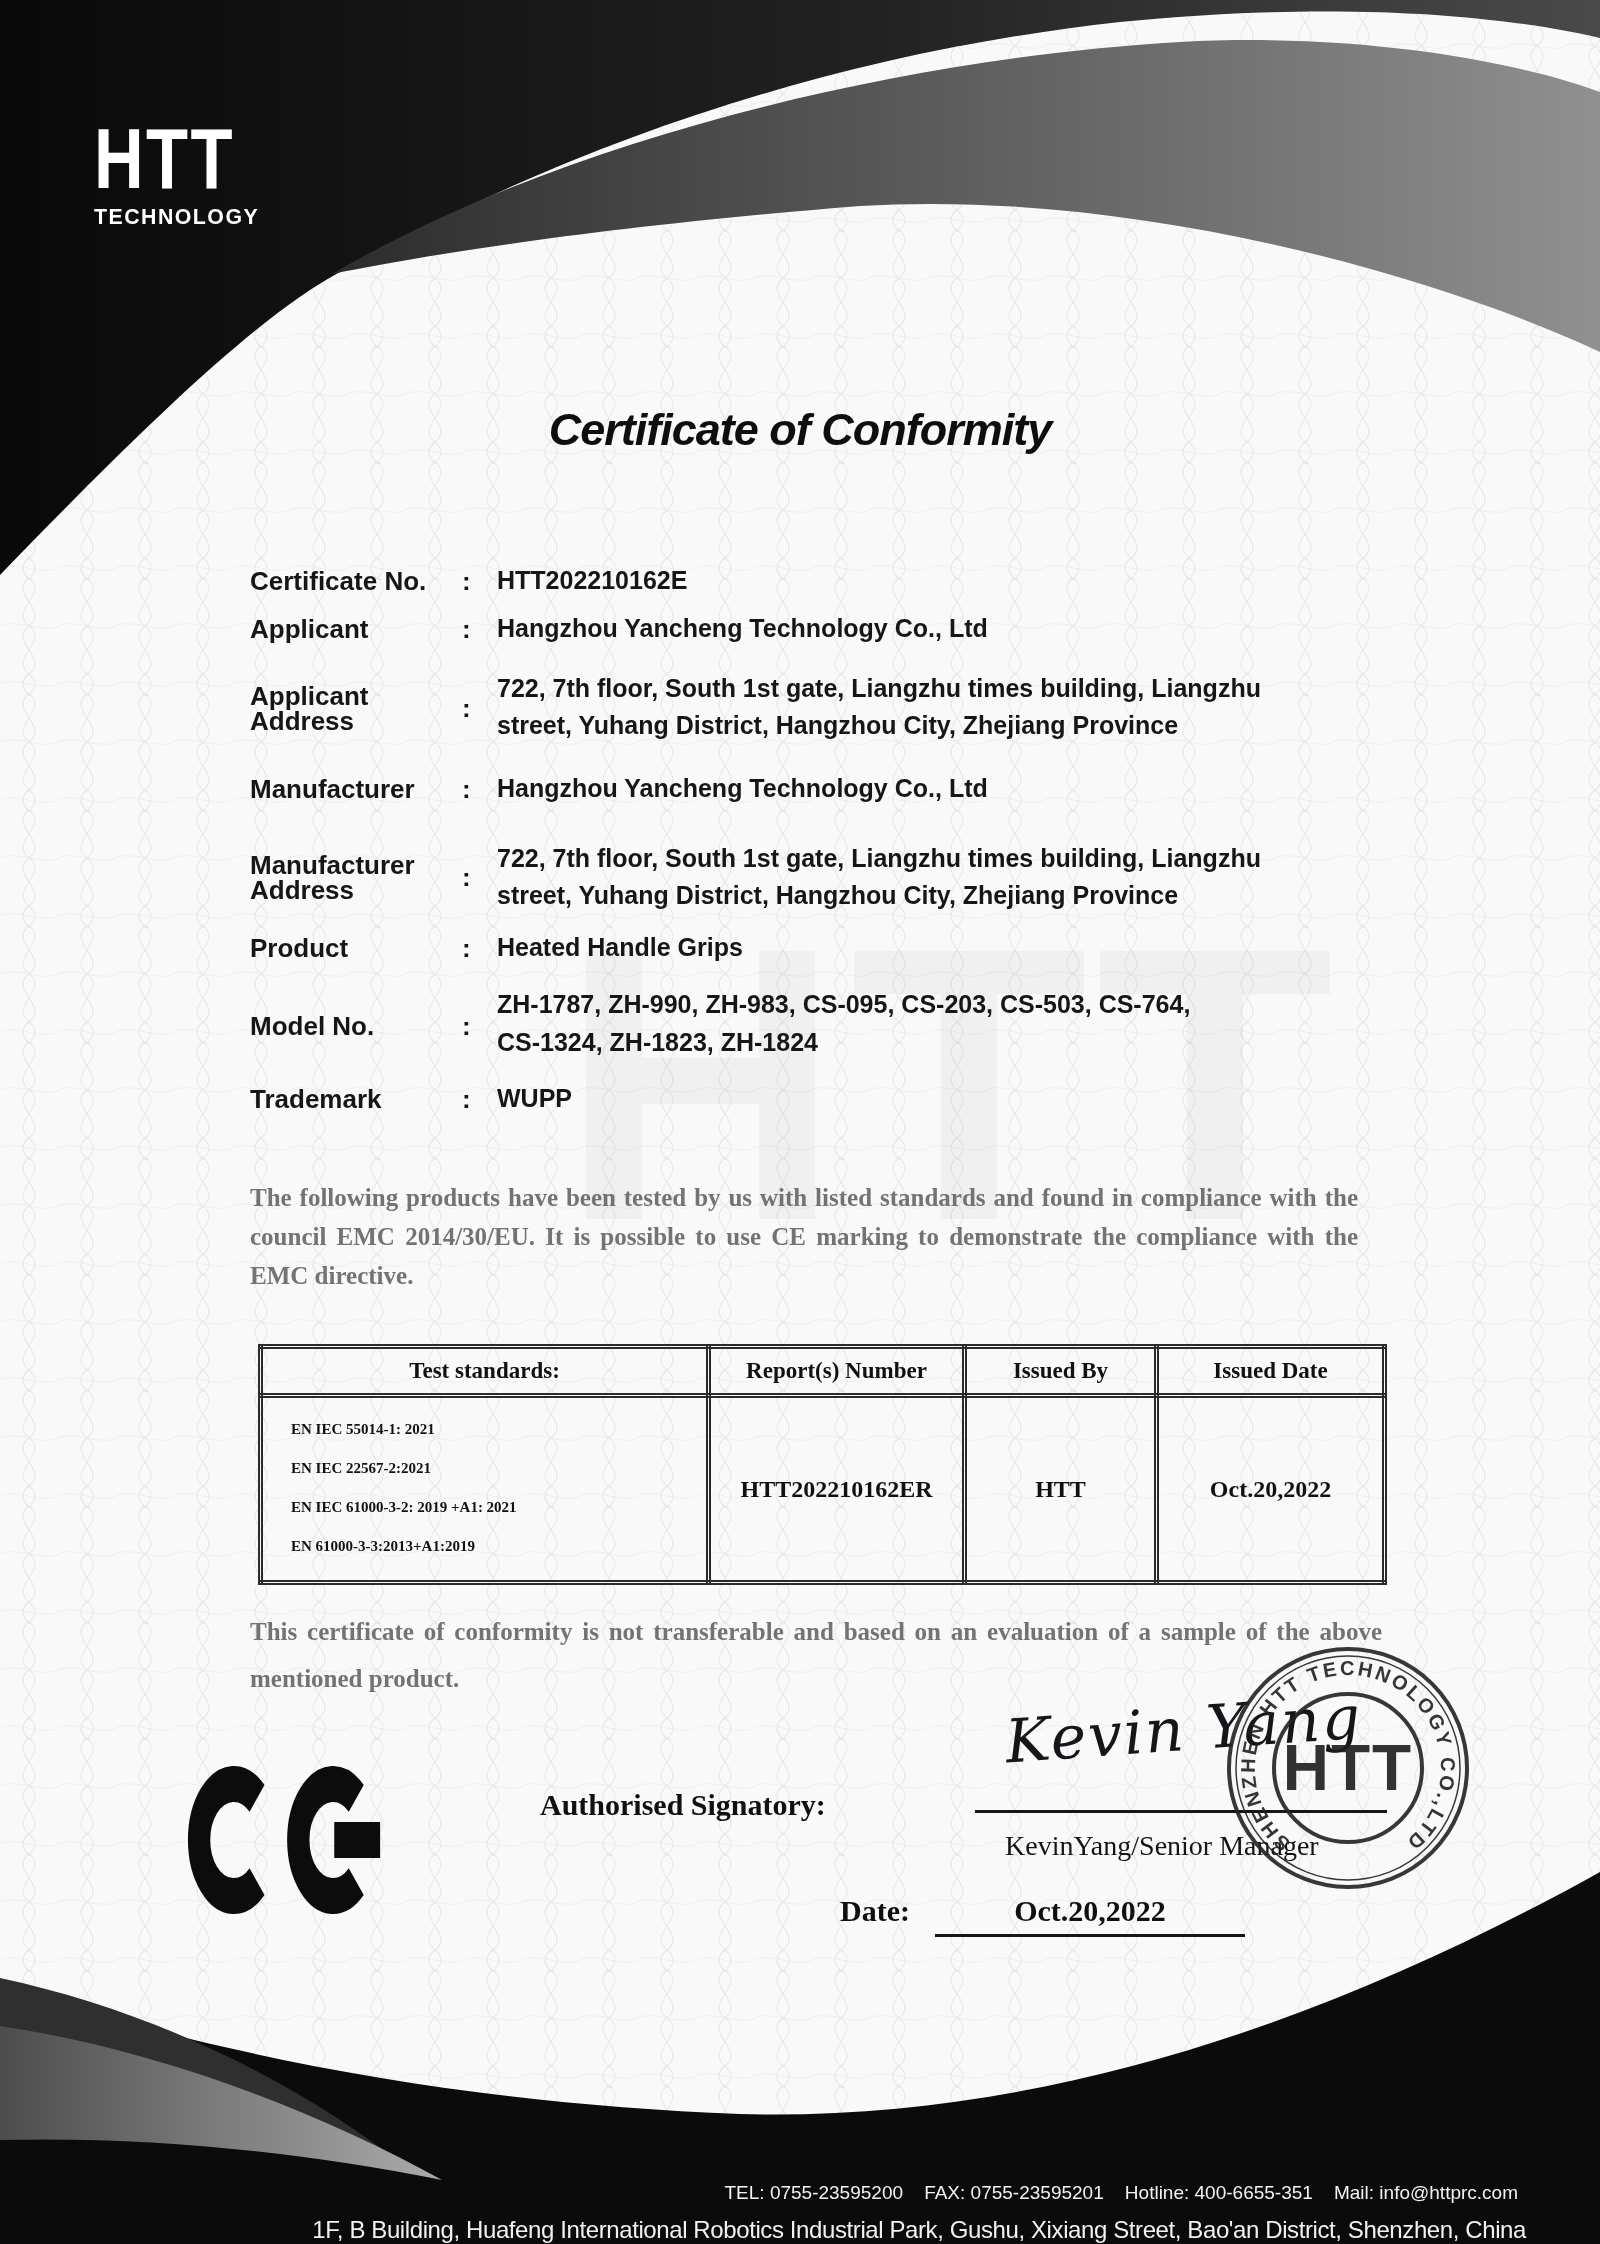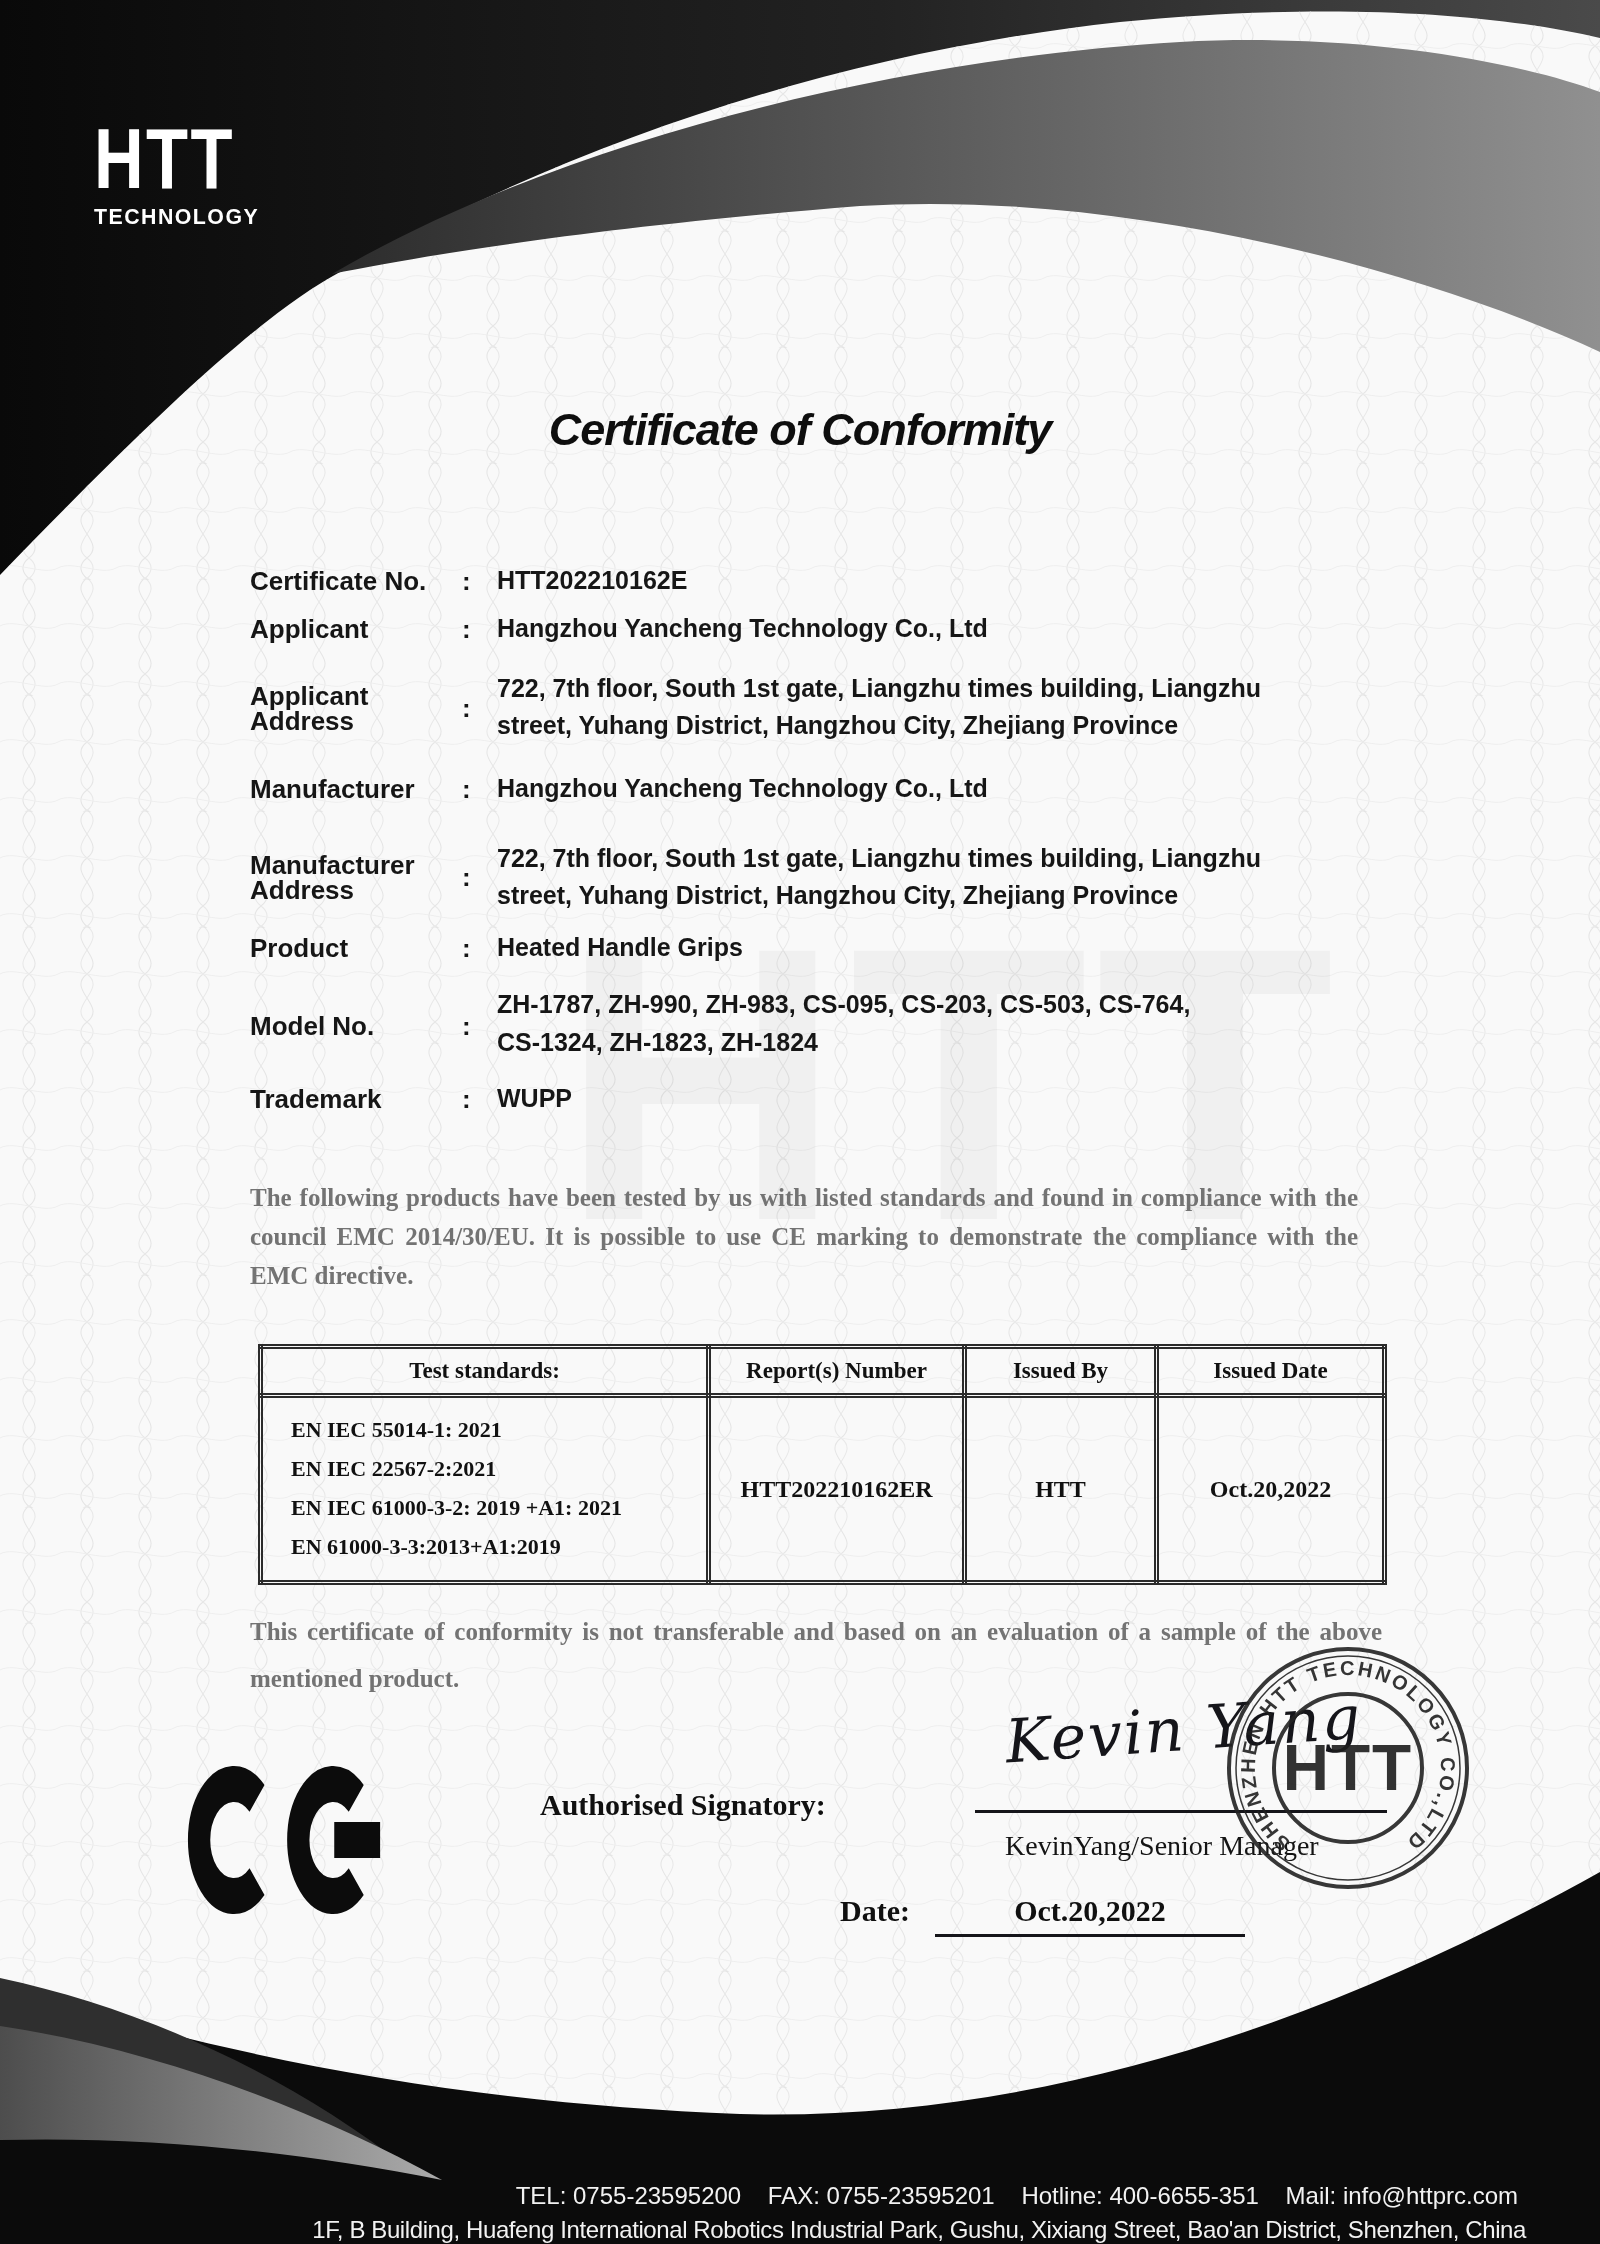--- a/index.html
+++ b/index.html
@@ -38,42 +38,42 @@
   .decl{left:250px;top:1608px;width:1132px;font-size:25px;line-height:47px;}
   
   table.std{
     position:absolute;left:258px;top:1344px;width:1124px;
     border-collapse:collapse;table-layout:fixed;
     font-family:"Liberation Serif","DejaVu Serif",serif;color:#111;
   }
   table.std th, table.std td{border:5px double #2b2b2b;}
   table.std th{font-size:23px;font-weight:700;padding:9px 2px;text-align:center;}
   td.stds{padding:12px 10px 14px 28px;vertical-align:middle;}
-  td.stds .line{font-size:22px;font-weight:700;line-height:39px;white-space:nowrap;}
+  td.stds .line{font-size:15px;font-weight:700;line-height:39px;white-space:nowrap;}
   td.cent{font-size:24px;font-weight:700;text-align:center;vertical-align:middle;}
   
   .sig-label{font-family:"Liberation Serif",serif;font-weight:700;font-size:30px;color:#101010;}
   .signature{
     font-family:"DejaVu Serif",serif;font-style:italic;font-weight:500;
     font-size:60px;color:#15151a;transform:rotate(-4deg);letter-spacing:2px;
   }
   .sig-line{border-top:3px solid #15151a;height:0;}
   .sig-name{font-family:"Liberation Serif",serif;font-weight:400;font-size:28px;color:#141414;}
   .date-val{font-family:"Liberation Serif",serif;font-weight:700;font-size:30px;color:#101010;text-align:center;}
   
   .watermark{
     left:560px;top:860px;font-size:390px;font-weight:800;color:rgba(70,70,70,0.05);
     letter-spacing:8px;
   }
   
   .foot1{
     left:815px;top:2114px;width:700px;display:flex;justify-content:space-between;
     color:#f5f5f5;font-weight:700;font-size:28px;white-space:nowrap;
   }
-  .foot2{right:82px;top:2182px;color:#f2f2f2;font-weight:400;font-size:24px;white-space:pre;}
+  .foot2{right:82px;top:2182px;color:#f2f2f2;font-weight:400;font-size:19px;white-space:pre;}
   .foot3{right:74px;top:2216px;color:#f2f2f2;font-weight:400;font-size:24px;letter-spacing:-0.4px;white-space:nowrap;}
 </style>
 </head>
 <body>
 
 <div id="canvas">
 
   <svg class="abs" style="left:0;top:0" width="1600" height="2244" viewBox="0 0 1600 2244">
     <defs>
       <linearGradient id="topGrad" x1="0" y1="0" x2="1" y2="0">

